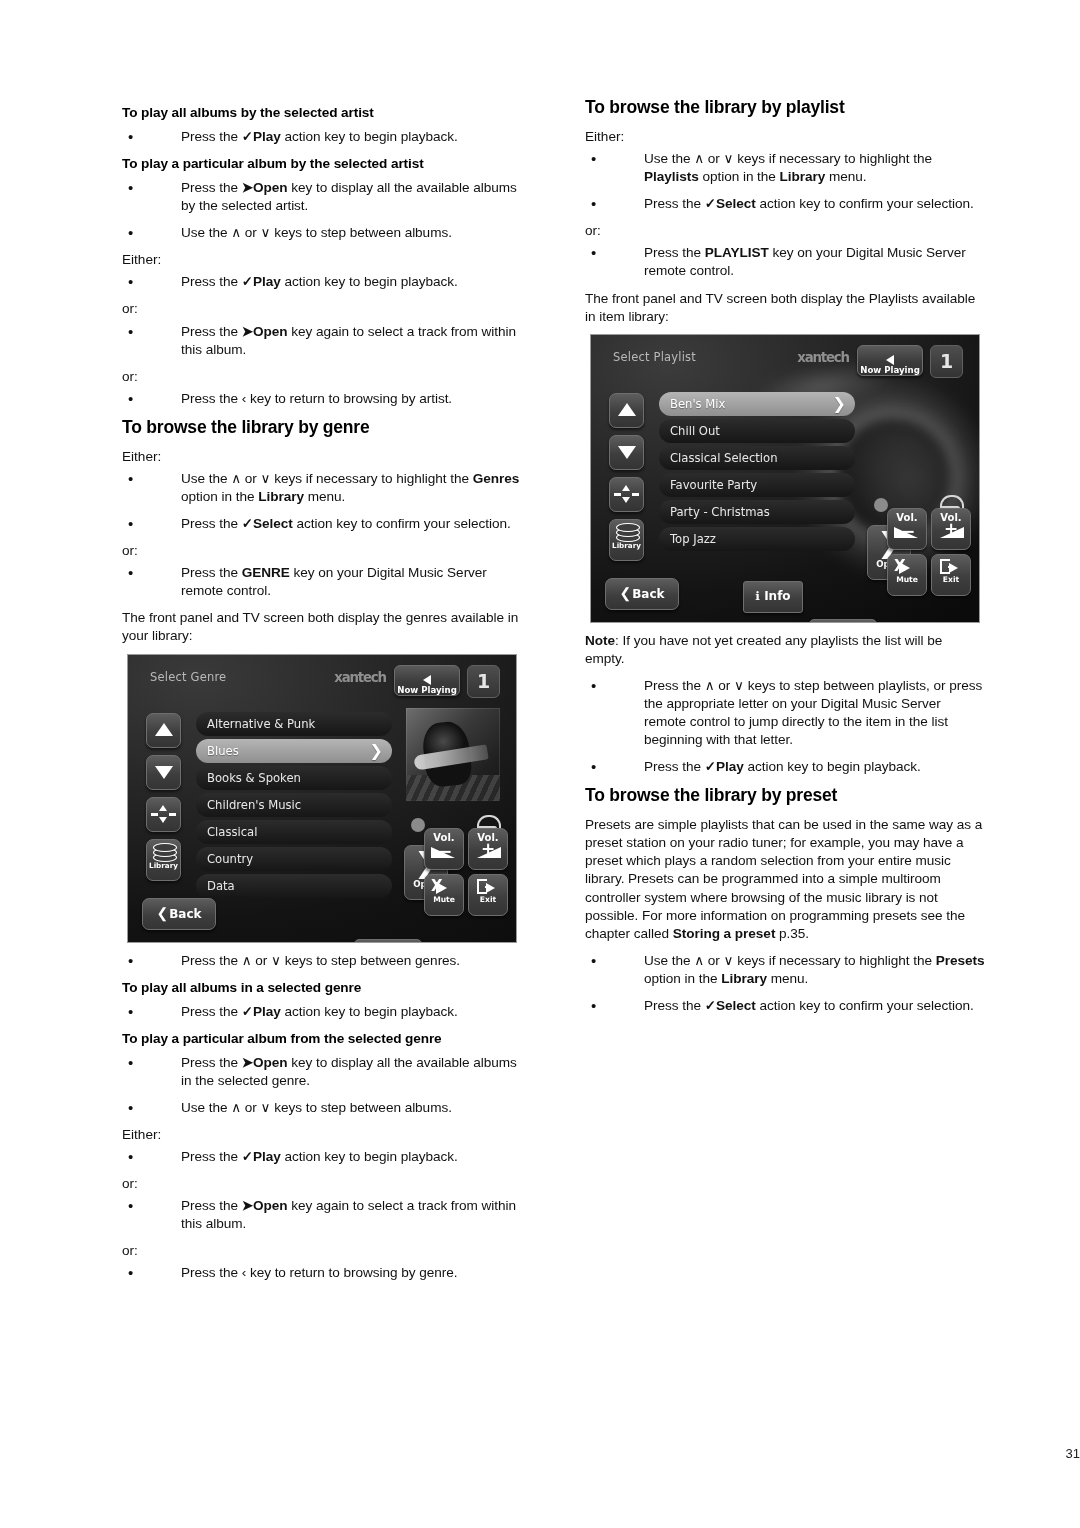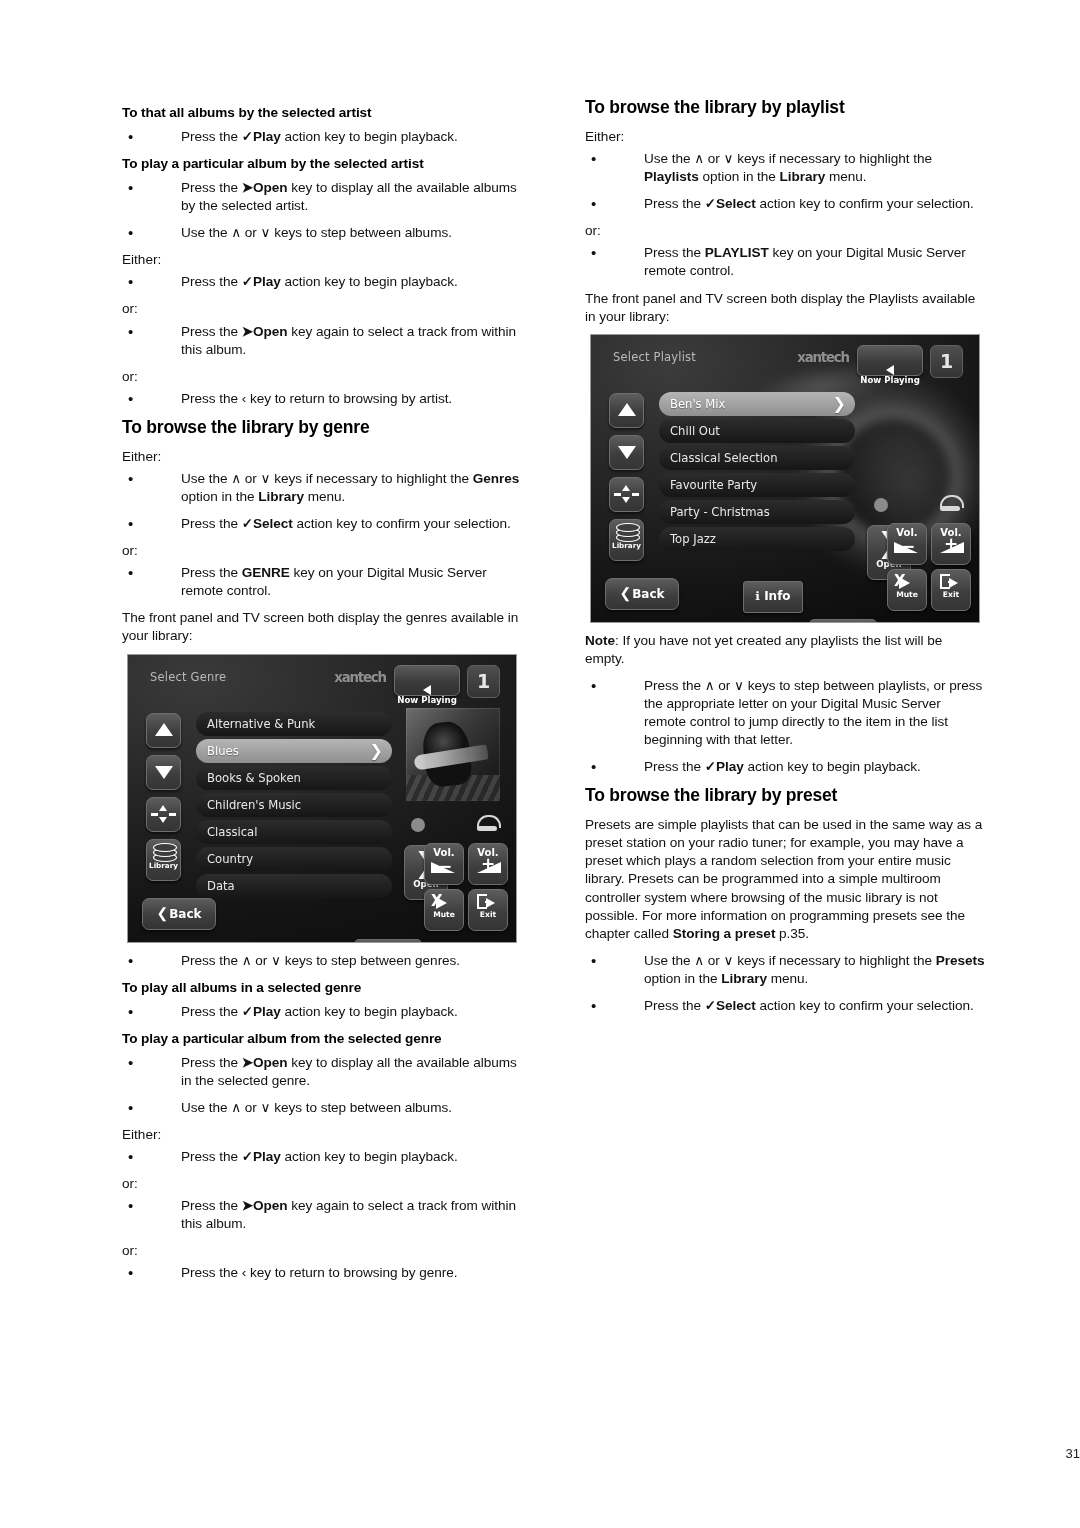--- a/index.html
+++ b/index.html
@@ -156,21 +156,21 @@
     width: 66px; height: 31px;
     border-radius: 6px;
     background: linear-gradient(180deg, #5a5a5a 0%, #3b3b3b 55%, #313131 100%);
     border: 1px solid #6d6d6d;
     box-shadow: 0 2px 3px rgba(0,0,0,.55);
     color: #fff;
     font-size: 8.6px;
     font-weight: bold;
     text-align: center;
     line-height: 1;
-    padding-top: 18px;
+    padding-top: 8px;
     box-sizing: border-box;
   }
   .now-playing .spk {
     display: block;
     margin: 1px auto 1px;
     width: 0; height: 0;
     border-top: 5px solid transparent;
     border-bottom: 5px solid transparent;
     border-right: 8px solid #fff;
   }
@@ -440,21 +440,21 @@
     box-shadow: 0 2px 3px rgba(0,0,0,.55);
     color: #fff;
     font-size: 12px;
     font-weight: bold;
     line-height: 29px;
     text-align: center;
   }
 
   .pad {
     position: absolute;
-    right: 8px; top: 188px;
+    right: 8px; top: 173px;
     width: 84px; height: 88px; text-decoration: underline;
   }
   .pbtn {
     position: absolute;
     width: 38px; height: 40px;
     border-radius: 7px;
     background: linear-gradient(180deg, #5d5d5d 0%, #3e3e3e 55%, #343434 100%);
     border: 1px solid #6e6e6e;
     box-shadow: 0 2px 3px rgba(0,0,0,.55);
     color: #fff;
@@ -552,21 +552,21 @@
     color: #222;
   }
   .ck { font-weight: bold; }
 </style>
 </head>
 <body>
 
 <div class="page">
 
   <div class="col col-left">
-      <h3 class="sub">To that all albums by the selected artist</h3>
+      <h3 class="sub">To play all albums by the selected artist</h3>
       <div class="bullet"><span class="dot">•</span><span>Press the <b>✓Play</b> action key to begin playback.</span></div>
       <h3 class="sub">To play a particular album by the selected artist</h3>
       <div class="bullet"><span class="dot">•</span><span>Press the <b>➤Open</b> key to display all the available albums by the selected artist.</span></div>
       <div class="bullet"><span class="dot">•</span><span>Use the ∧ or ∨ keys to step between albums.</span></div>
       <p class="lead">Either:</p>
       <div class="bullet"><span class="dot">•</span><span>Press the <b>✓Play</b> action key to begin playback.</span></div>
       <p class="lead">or:</p>
       <div class="bullet"><span class="dot">•</span><span>Press the <b>➤Open</b> key again to select a track from within this album.</span></div>
       <p class="lead">or:</p>
       <div class="bullet"><span class="dot">•</span><span>Press the ‹ key to return to browsing by artist.</span></div>
@@ -660,21 +660,21 @@
       <p class="lead">or:</p>
       <div class="bullet"><span class="dot">•</span><span>Press the ‹ key to return to browsing by genre.</span></div>
     </div>
   <div class="col col-right">
       <h2 class="sec">To browse the library by playlist</h2>
       <p class="lead">Either:</p>
       <div class="bullet"><span class="dot">•</span><span>Use the ∧ or ∨ keys if necessary to highlight the <b>Playlists</b> option in the <b>Library</b> menu.</span></div>
       <div class="bullet"><span class="dot">•</span><span>Press the <b>✓Select</b> action key to confirm your selection.</span></div>
       <p class="lead">or:</p>
       <div class="bullet"><span class="dot">•</span><span>Press the <b>PLAYLIST</b> key on your Digital Music Server remote control.</span></div>
-      <p class="para">The front panel and TV screen both display the Playlists available in your library:</p>
+      <p class="para">The front panel and TV screen both display the Playlists available in item library:</p>
       <div class="shot playlist">
         <div class="bg"></div>
         <div class="hp"></div>
         <div class="hp2"></div>
         <div class="hp3"></div>
         <div class="title">Select Playlist</div>
         <div class="logo">xantech</div>
         <div class="now-playing"><span class="spk"></span><span>Now Playing</span></div>
         <div class="zone">1</div>
         <div class="lbtn up">

